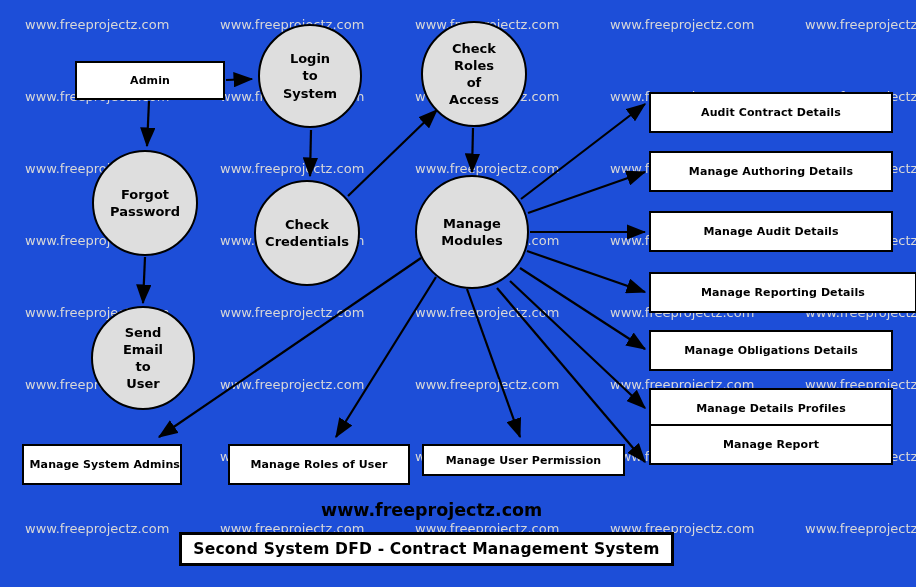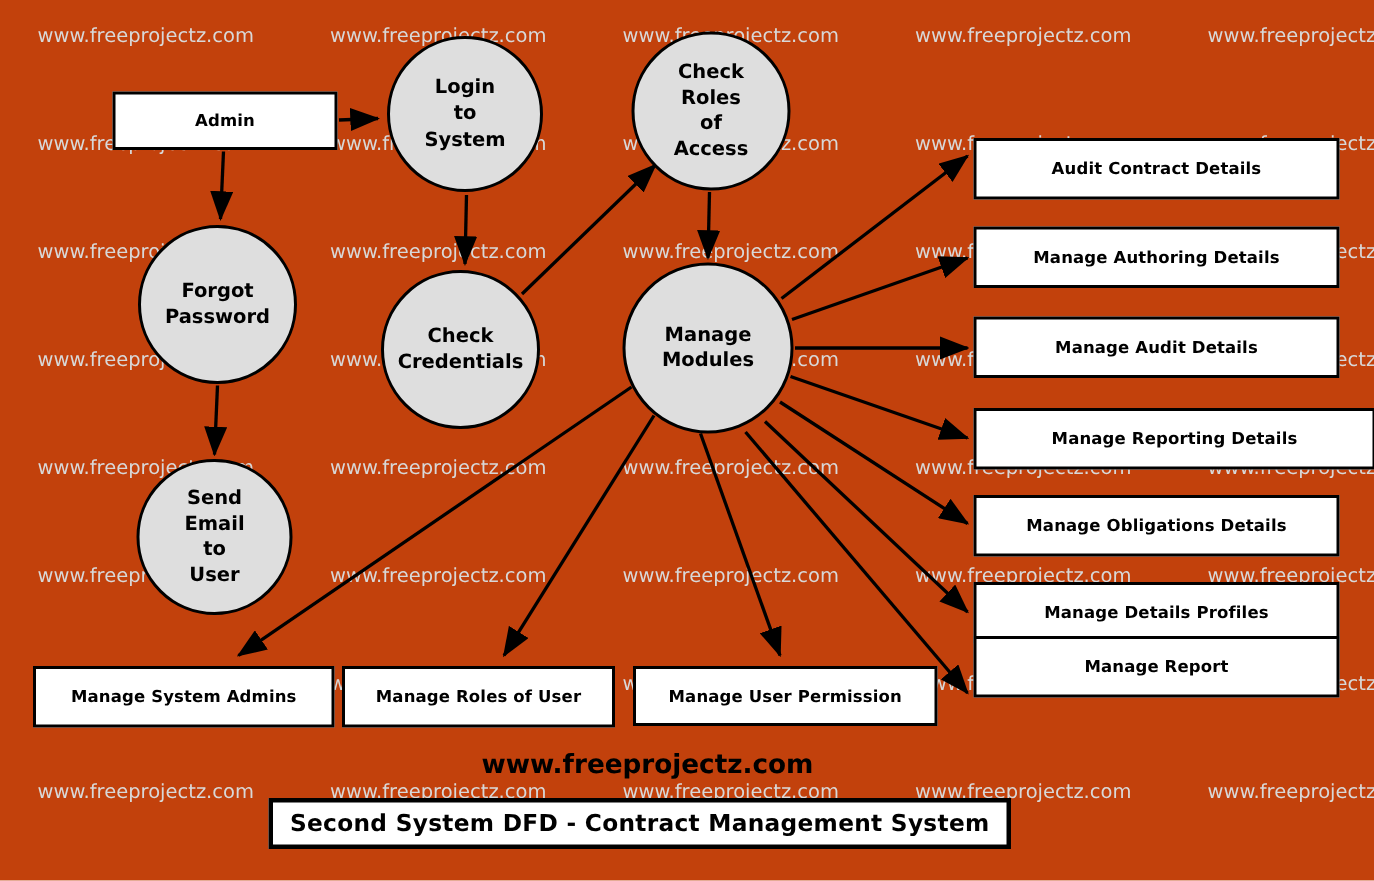--- a/index.html
+++ b/index.html
@@ -5,21 +5,21 @@
 <style>
   html, body {
     margin: 0;
     padding: 0;
     background: #ffffff;
   }
   #canvas {
     position: relative;
     width: 916px;
     height: 587px;
-    background: #c2410c;
+    background: #1d4ed8;
     overflow: hidden;
     font-family: "DejaVu Sans", "Liberation Sans", sans-serif;
   }
   
   #watermarks {
     position: absolute;
     left: 0; top: 0;
     width: 916px; height: 587px;
     z-index: 1;
     pointer-events: none;
@@ -173,27 +173,27 @@
       </div>
       <div class="node entity" style="left: 649px; top: 330px; width: 244px; height: 41px;">
         <span>Manage Obligations Details</span>
       </div>
       <div class="node entity" style="left: 649px; top: 388px; width: 244px; height: 41px;">
         <span>Manage Details Profiles</span>
       </div>
       <div class="node entity" style="left: 649px; top: 424px; width: 244px; height: 41px;">
         <span>Manage Report</span>
       </div>
-      <div class="node entity" style="left: 22px; top: 444px; width: 201px; height: 41px;">
+      <div class="node entity" style="left: 22px; top: 444px; width: 160px; height: 41px; justify-content: flex-end;">
         <span>Manage System Admins</span>
       </div>
       <div class="node entity" style="left: 228px; top: 444px; width: 182px; height: 41px;">
         <span>Manage Roles of User</span>
       </div>
-      <div class="node entity" style="left: 422px; top: 444px; width: 203px; height: 40px;">
+      <div class="node entity" style="left: 422px; top: 444px; width: 203px; height: 32px;">
         <span>Manage User Permission</span>
       </div>
       <div class="node process" style="left: 258px; top: 24px; width: 104px; height: 104px;">
         <span>Login<br>to<br>System</span>
       </div>
       <div class="node process" style="left: 421px; top: 21px; width: 106px; height: 106px;">
         <span>Check<br>Roles<br>of<br>Access</span>
       </div>
       <div class="node process" style="left: 92px; top: 150px; width: 106px; height: 106px;">
         <span>Forgot<br>Password</span>

